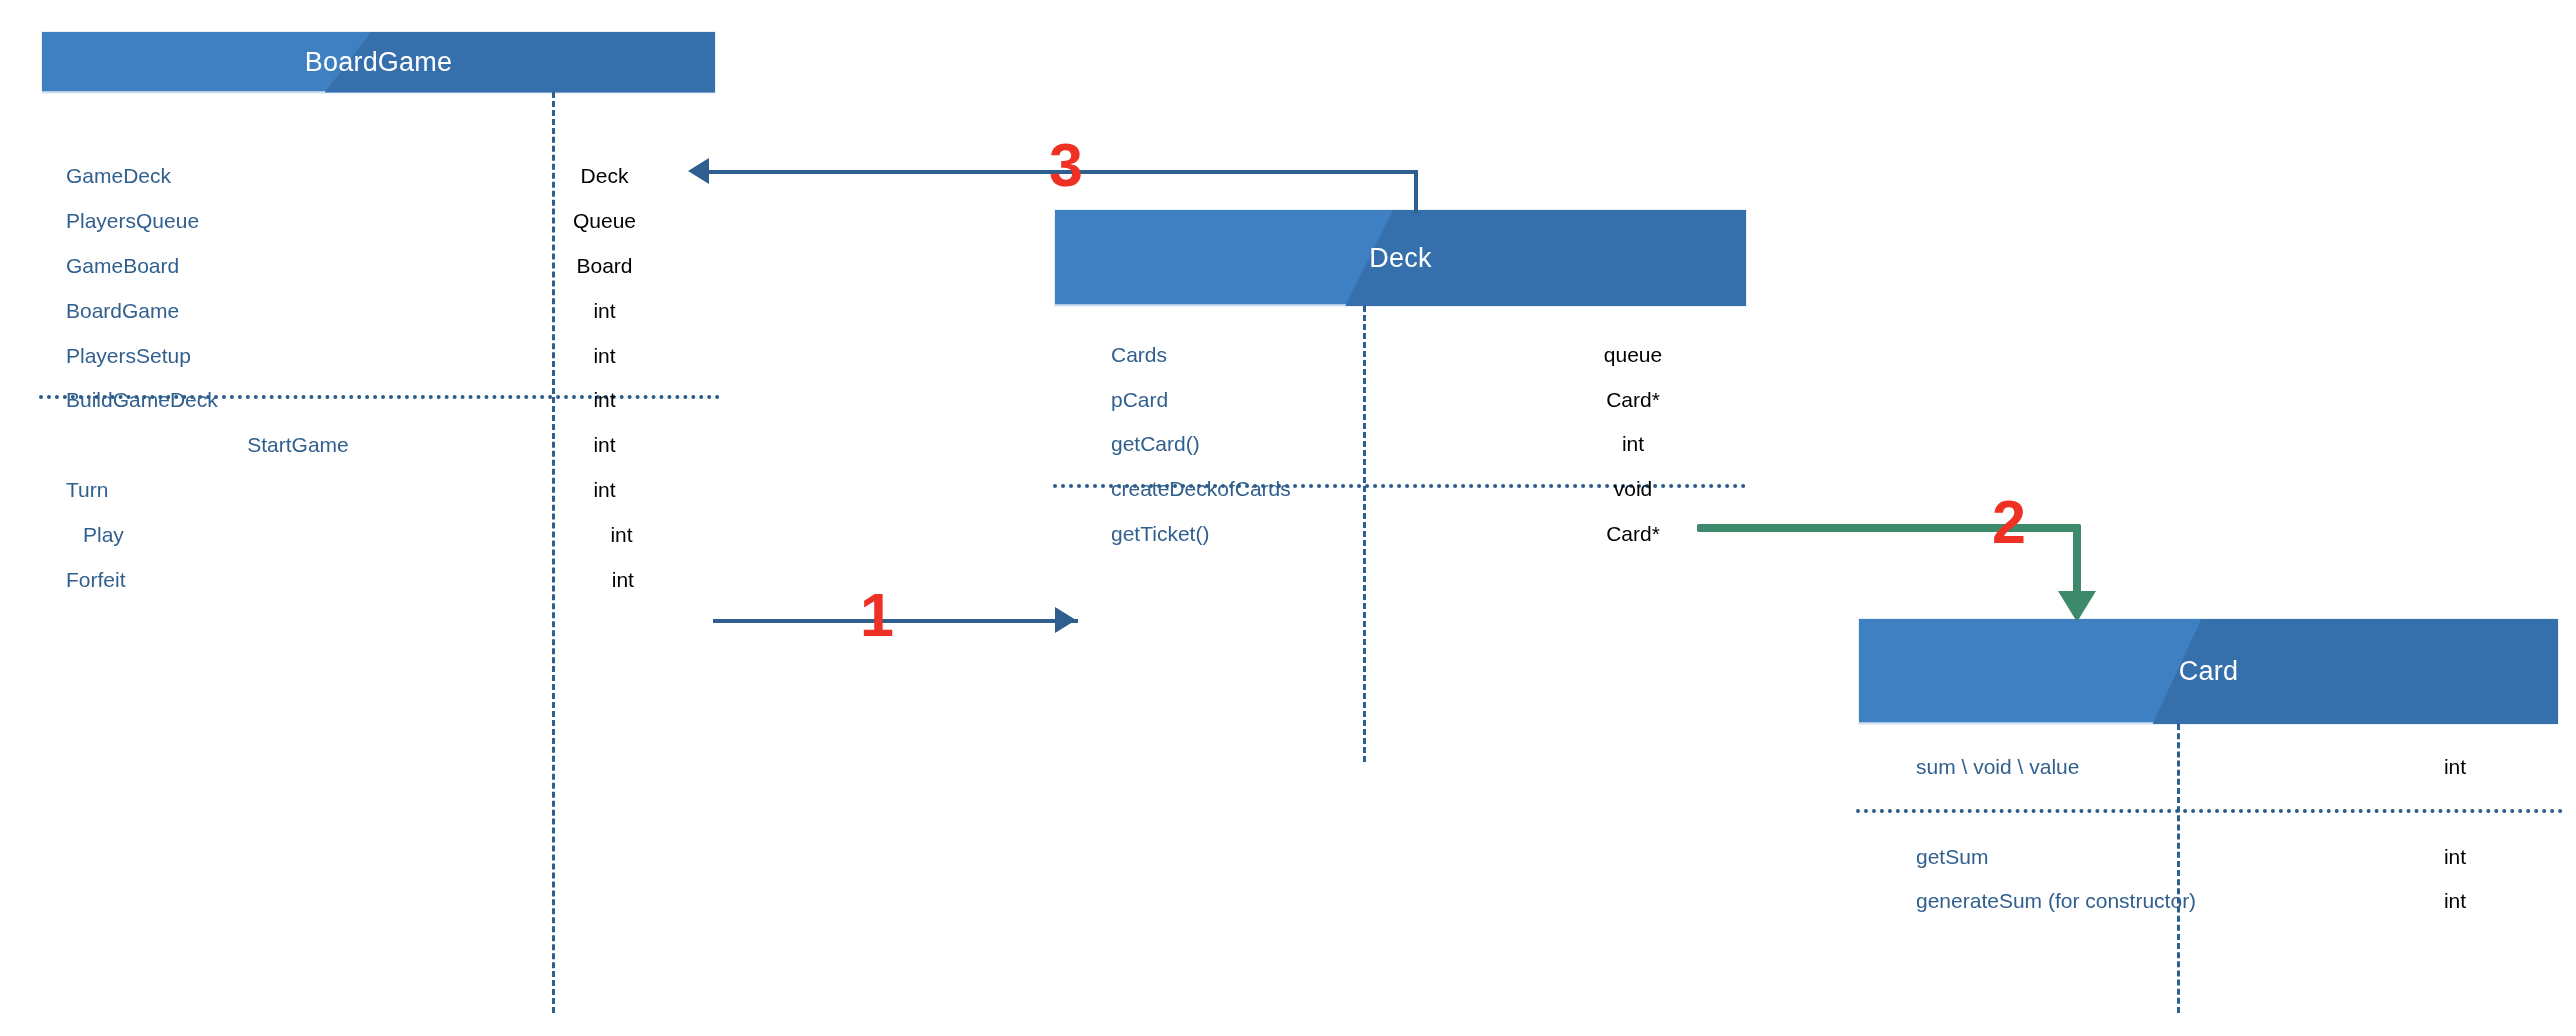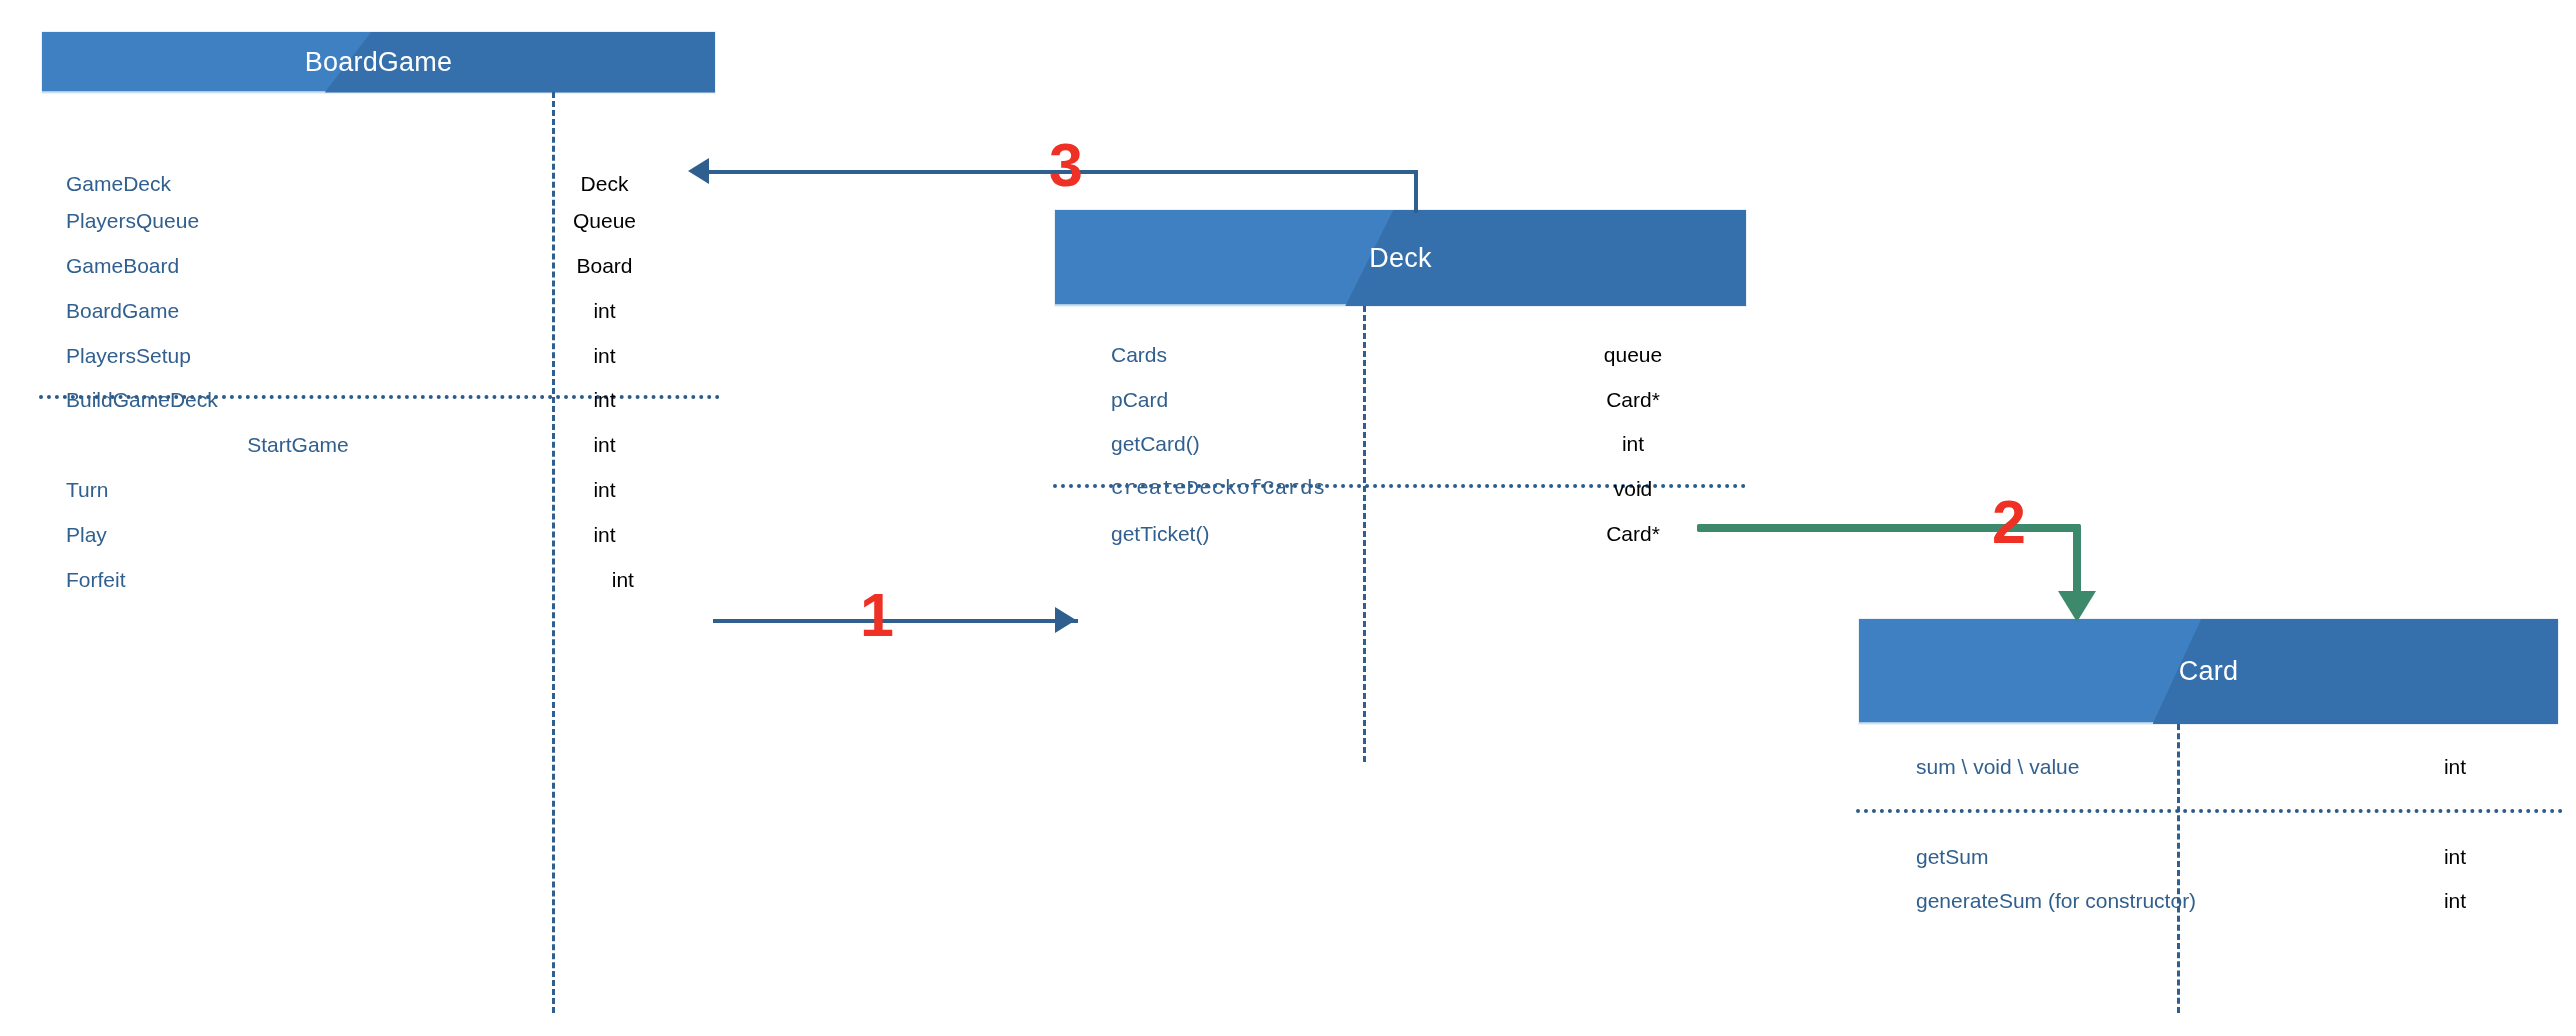--- a/index.html
+++ b/index.html
@@ -140,21 +140,21 @@
 
   <div class="class-box" style="left:42px; top:31.5px; width:673px; height:61px;">
     <div class="class-header">
       <div class="shade"></div>
     </div>
     <div class="class-title">BoardGame</div>
   </div>
 
   <div class="v-divider" style="left:552px; top:92px; height:921px;"></div>
 
-  <div class="row" style="left:66px; top:161px; width:630px;">
+  <div class="row" style="left:66px; top:153px; width:630px;">
     <span class="member" style="width:464px;">GameDeck</span>
     <span class="type" style="width:149px;">Deck</span>
   </div>
   <div class="row" style="left:66px; top:243px; width:630px;">
     <span class="member" style="width:464px;">GameBoard</span>
     <span class="type" style="width:149px;">Board</span>
   </div>
   <div class="row" style="left:66px; top:198px; width:630px;">
     <span class="member" style="width:464px;">PlayersQueue</span>
     <span class="type" style="width:149px;">Queue</span>
@@ -175,21 +175,21 @@
     <span class="type" style="width:149px;">int</span>
   </div>
   <div class="row" style="left:66px; top:422px; width:630px;">
     <span class="member" style="width:464px;text-align:center;">StartGame</span>
     <span class="type" style="width:149px;">int</span>
   </div>
   <div class="row" style="left:66px; top:467px; width:630px;">
     <span class="member" style="width:464px;">Turn</span>
     <span class="type" style="width:149px;">int</span>
   </div>
-  <div class="row" style="left:66px; top:512px; width:630px;">
+  <div class="row" style="left:66px; top:512px; width:630px;justify-content:flex-end;">
     <span class="member" style="width:464px;">Play</span>
     <span class="type" style="width:149px;">int</span>
   </div>
   <div class="row" style="left:66px; top:557px; width:630px;gap:28px;">
     <span class="member" style="width:464px;">Forfeit</span>
     <span class="type" style="width:149px;">int</span>
   </div>
 
   <div class="class-box" style="left:1055px; top:210px; width:691px; height:96px;">
     <div class="class-header">
@@ -209,21 +209,21 @@
     <span class="type" style="width:182px;">Card*</span>
   </div>
 
   <div class="h-divider" style="left:1053px; top:484px; width:693px;"></div>
 
   <div class="row" style="left:1111px; top:421px; width:614px;">
     <span class="member" style="width:431px;">getCard()</span>
     <span class="type" style="width:182px;">int</span>
   </div>
   <div class="row" style="left:1111px; top:466px; width:614px;">
-    <span class="member" style="width:431px;font-family:Liberation Mono, monospace;">createDeckofCards</span>
+    <span class="member" style="width:431px;">createDeckofCards</span>
     <span class="type" style="width:182px;">void</span>
   </div>
   <div class="row" style="left:1111px; top:511px; width:614px;">
     <span class="member" style="width:431px;">getTicket()</span>
     <span class="type" style="width:182px;">Card*</span>
   </div>
 
   <div class="class-box" style="left:1859px; top:619px; width:699px; height:105px;">
     <div class="class-header">
       <div class="shade"></div>

